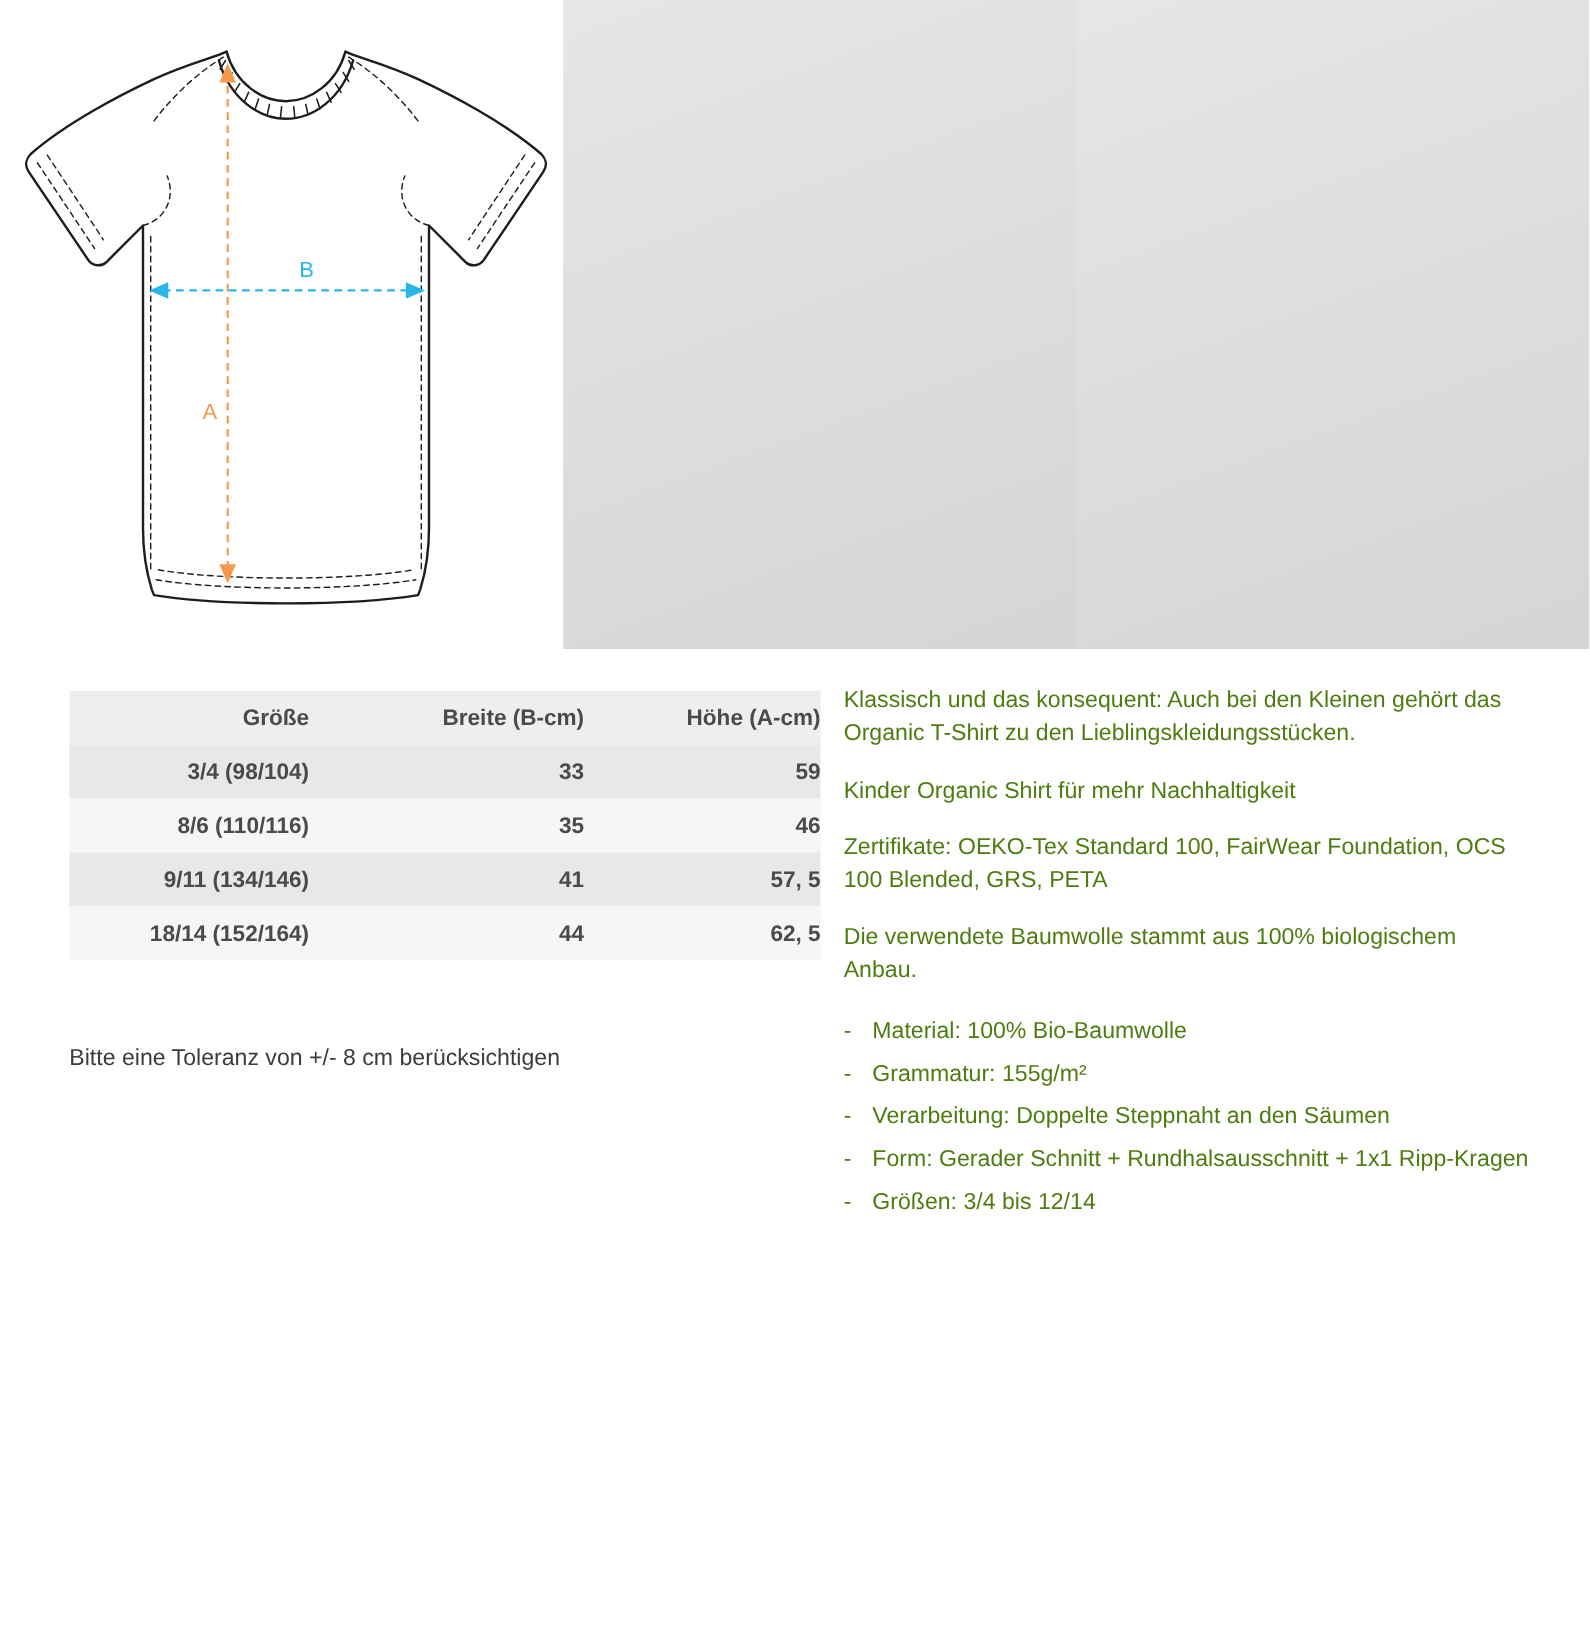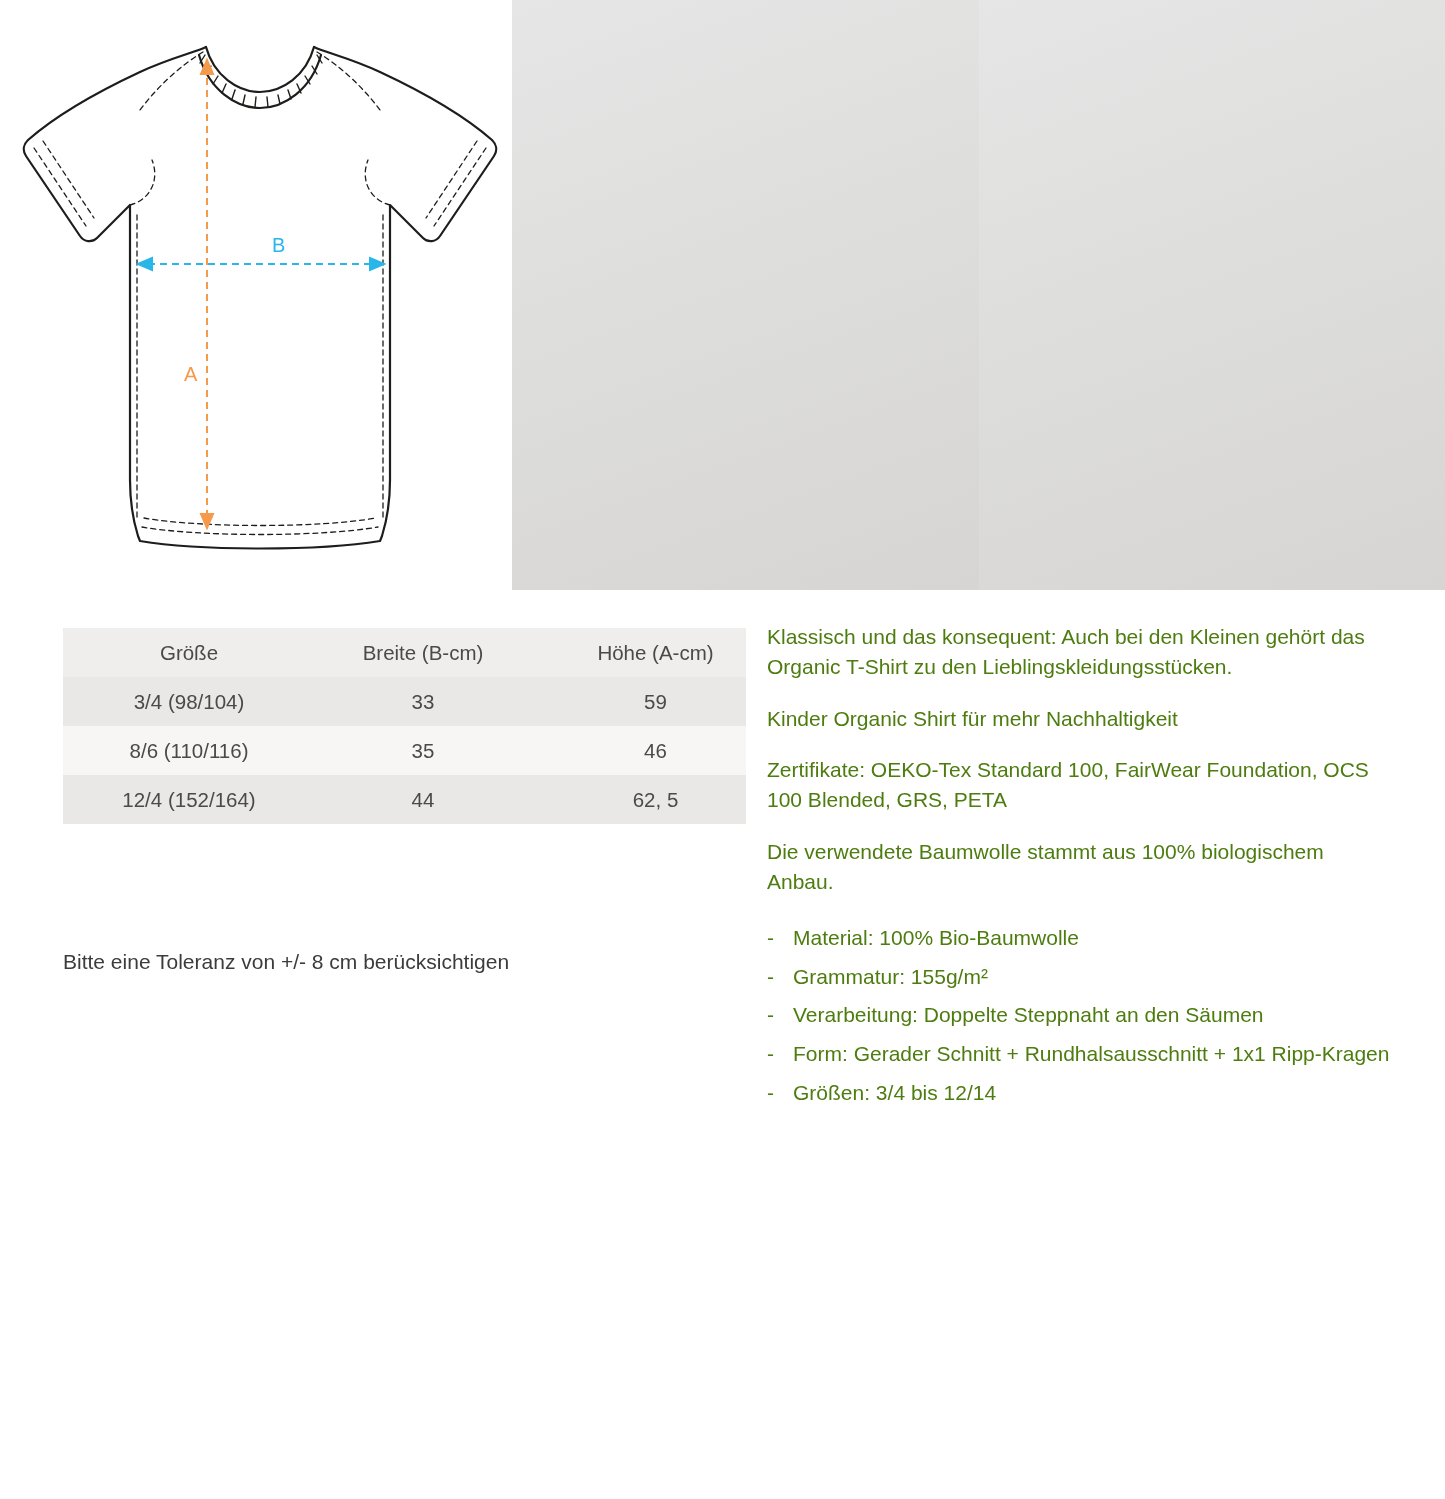--- a/index.html
+++ b/index.html
@@ -57,22 +57,22 @@
     width: 683px;
   }
   table.size-table {
     border-collapse: collapse;
     width: 683px;
     font-size: 20.5px;
     color: #4a4a4a;
   }
   table.size-table th,
   table.size-table td {
-    text-align: center;
-    font-weight: normal;
+    text-align: right;
+    font-weight: bold;
     padding: 10px 0 10px 34px;
     height: 29px;
   }
   table.size-table col.c1 { width: 218px; }
   table.size-table col.c2 { width: 250px; }
   table.size-table col.c3 { width: 215px; }
   table.size-table thead tr { background: #f0eeec; }
   table.size-table tbody tr:nth-child(odd)  { background: #eae8e6; }
   table.size-table tbody tr:nth-child(even) { background: #f7f6f4; }
 
@@ -303,21 +303,26 @@
         <td>3/4 (98/104)</td>
         <td>33</td>
         <td>59</td>
       </tr>
       <tr>
         <td>8/6 (110/116)</td>
         <td>35</td>
         <td>46</td>
       </tr>
       <tr>
-        <td>12/4 (152/164)</td>
+        <td>9/11 (134/146)</td>
+        <td>41</td>
+        <td>57, 5</td>
+      </tr>
+      <tr>
+        <td>18/14 (152/164)</td>
         <td>44</td>
         <td>62, 5</td>
       </tr>
     </tbody>
   </table>
 </div>
 
 <div class="tolerance">Bitte eine Toleranz von +/- 8 cm berücksichtigen</div>
 
 <div class="desc">

